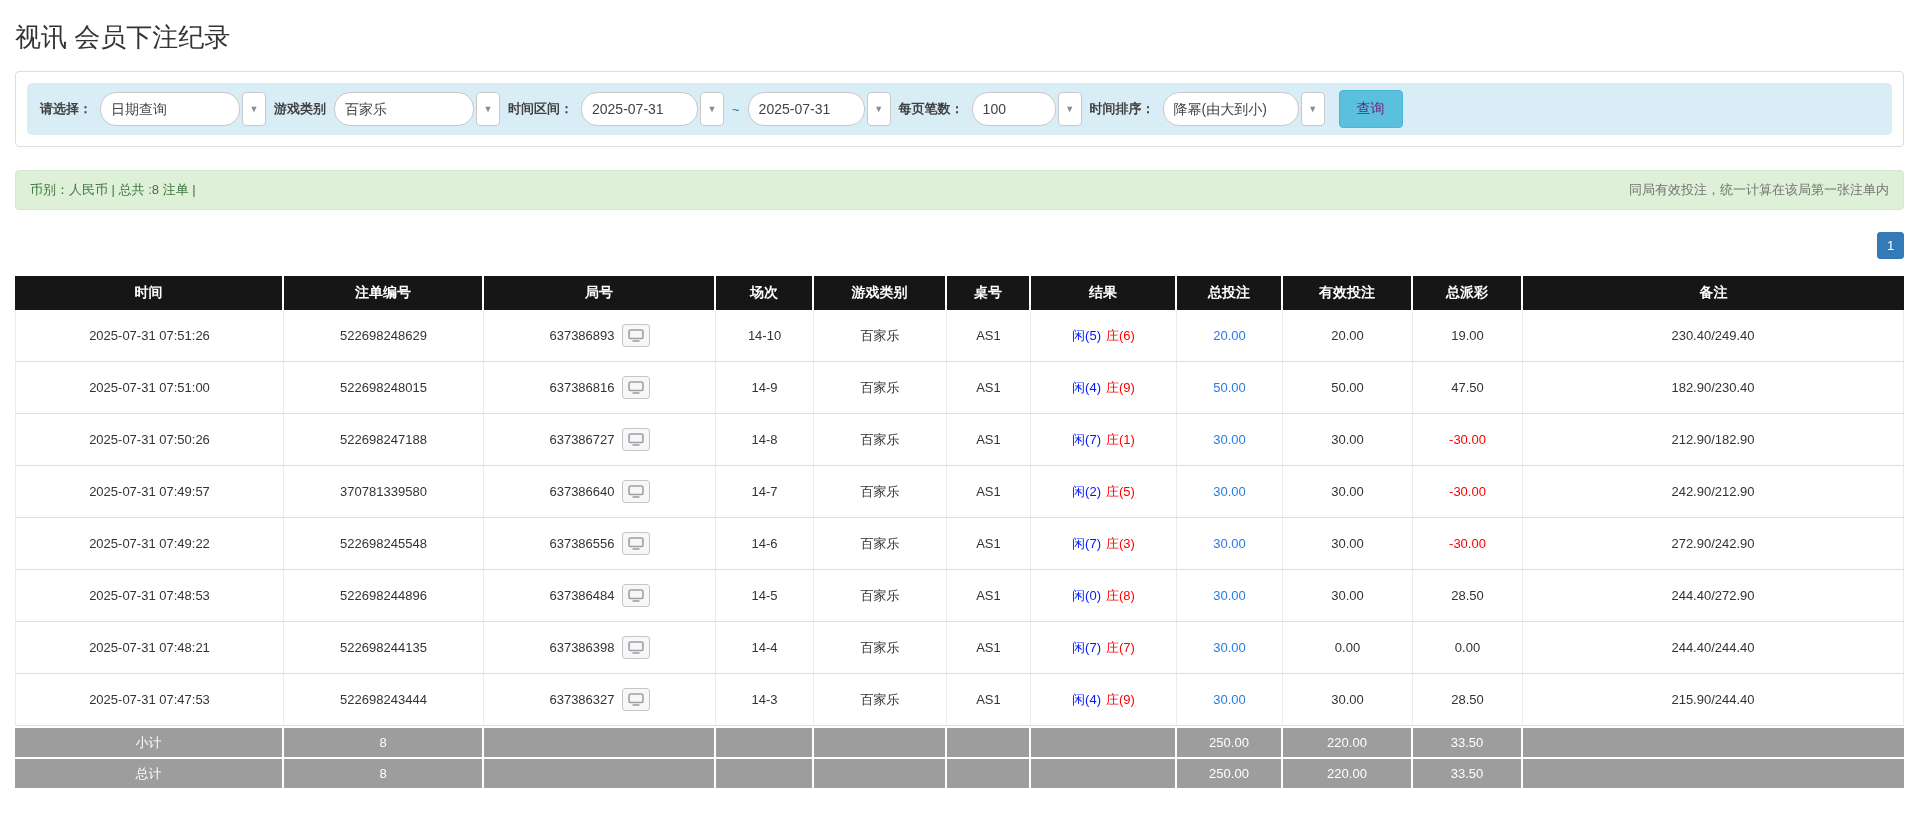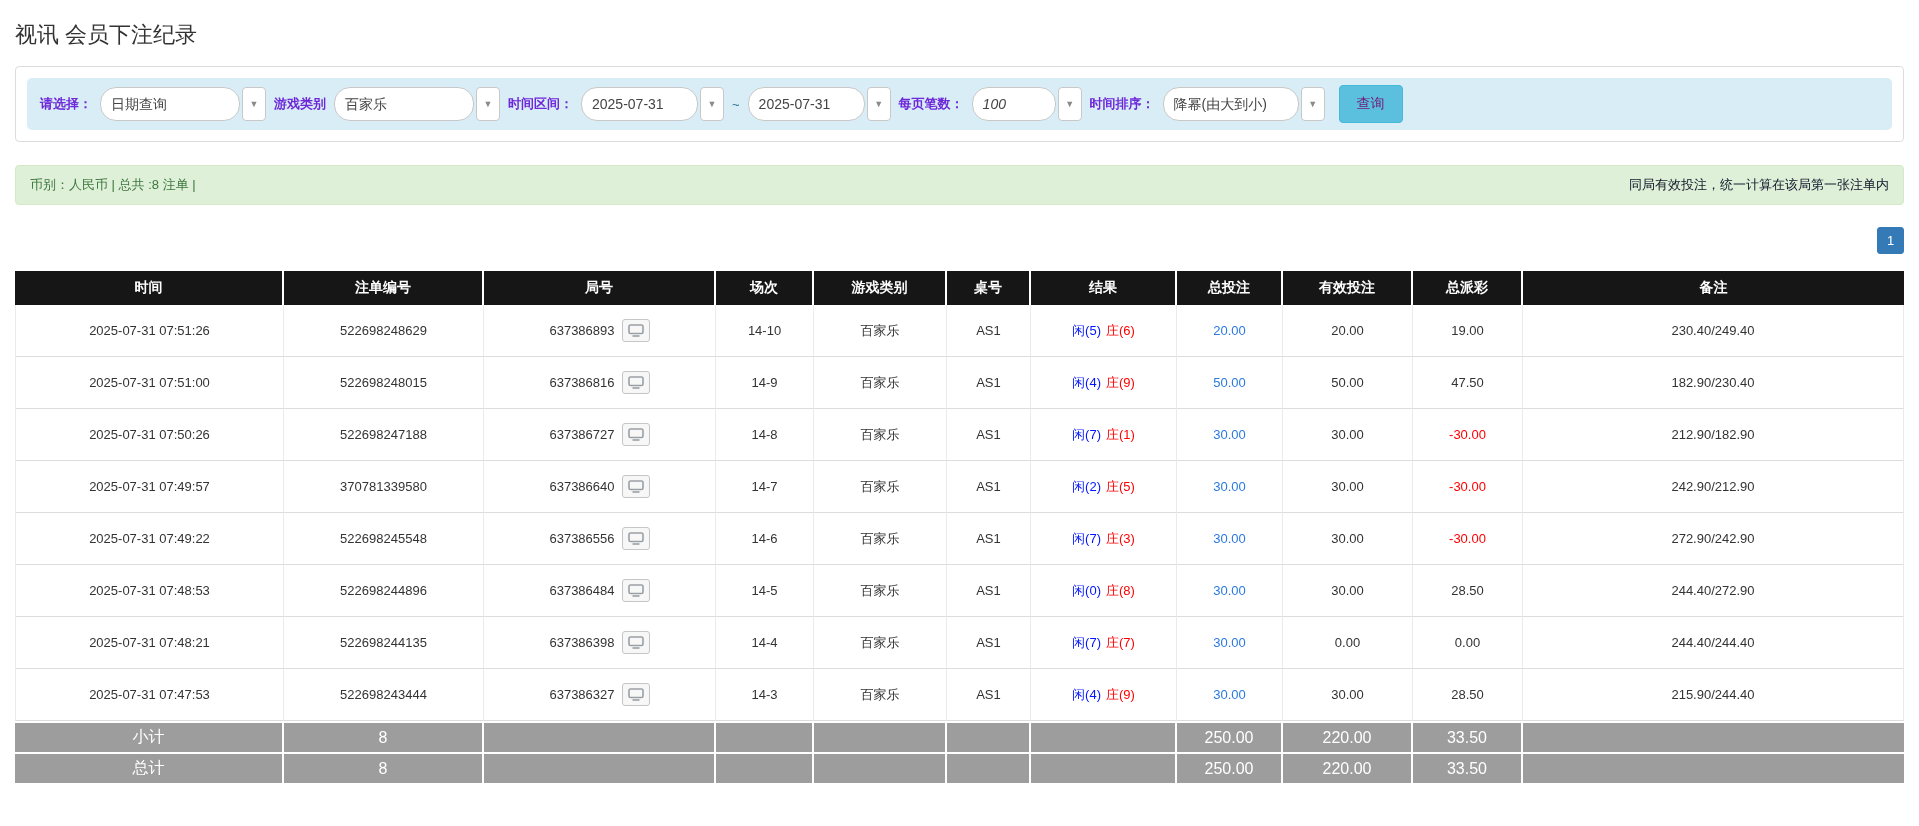--- a/index.html
+++ b/index.html
@@ -1,51 +1,51 @@
 <!DOCTYPE html>
 <html><head>
 <meta charset="utf-8">
 <style>
   * { box-sizing: border-box; }
   body { margin:0; background:#fff; color:#333; font-family:"Liberation Sans","DejaVu Sans",sans-serif; }
   .page { width:1919px; height:826px; padding:10px 15px; overflow:hidden; }
 
-  .page-title { font-size:22px; font-weight:400; color:#333; margin:10px 0 16px 0; }
+  .page-title { font-size:26px; font-weight:400; color:#333; margin:10px 0 16px 0; }
 
   
   .panel { border:1px solid #ddd; border-radius:4px; padding:11px; margin-bottom:23px; }
   .filter-bar { background:#d9edf7; border-radius:5px; height:52px; display:flex; align-items:center; padding:0 13px; gap:8px; }
-  .flabel { color:#6d28d9; font-weight:bold; font-size:13px; white-space:nowrap; }
+  .flabel { color:#404040; font-weight:bold; font-size:13px; white-space:nowrap; }
   .combo { display:flex; gap:2px; align-items:center; }
   .combo-input { background:#fff; border:1px solid #c8c8c8; border-radius:16px; height:34px; line-height:32px; padding:0 10px; font-size:14px; color:#444; overflow:hidden; white-space:nowrap; }
   .combo-arrow { width:24px; height:34px; background:#fff; border:1px solid #c8c8c8; border-radius:4px; display:flex; align-items:center; justify-content:center; color:#8a8a8a; font-size:9px; cursor:pointer; }
   .w-qt  { width:140px; }
   .w-game{ width:140px; }
   .w-date{ width:117px; }
-  .w-size{ width:84px;font-style:italic;  }
+  .w-size{ width:84px;  }
   .w-sort{ width:136px; }
   .tilde { color:#31708f; font-size:13px; }
   .btn-search { background:#5bc0de; border:1px solid #46b8da; color:#701a75; font-size:14px; height:38px; padding:0 17px; border-radius:4px; margin-left:6px; cursor:pointer; }
 
   
   .alert-success { background:#dff0d8; border:1px solid #d6e9c6; border-radius:4px; height:40px; display:flex; align-items:center; justify-content:space-between; padding:0 14px; font-size:13px; color:#3c763d; margin-bottom:22px; }
-  .notice { color:#0f172a; }
+  .notice { color:#737373; }
 
   
   .pagination { display:flex; justify-content:flex-end; margin-bottom:17px; }
   .page-btn { width:27px; height:27px; background:#337ab7; border:1px solid #337ab7; border-radius:3px; color:#fff; font-size:13px; cursor:pointer; }
 
   
   table { width:100%; border-collapse:separate; border-spacing:0; table-layout:fixed; font-size:13px; }
   thead th { background:#161616; color:#fff; font-weight:bold; font-size:14px; height:34px; text-align:center; border-right:2px solid #fff; }
   thead th:last-child { border-right:none; }
   tbody td { background:#fff; height:52px; text-align:center; border-bottom:1px solid #ddd; border-right:1px solid #ebebeb; color:#333; }
   tbody td:first-child { border-left:1px solid #ebebeb; }
   tbody td:last-child { border-right:1px solid #ebebeb; }
-  tfoot td { background:#9d9d9d; color:#fff; height:31px; text-align:center; border-right:2px solid #fff; border-top:2px solid #fff; font-size:16px; }
+  tfoot td { background:#9d9d9d; color:#fff; height:31px; text-align:center; border-right:2px solid #fff; border-top:2px solid #fff; font-size:13px; }
   tfoot td:last-child { border-right:none; }
 
   .player { color:#0016ff; margin-right:5px; }
   .banker { color:#ff0000; }
   .bet-link { color:#2a7ae0; text-decoration:none; cursor:pointer; }
   .neg { color:#ff0000; }
 
   .round-wrap { display:inline-flex; align-items:center; }
   .icon-btn { display:inline-flex; width:28px; height:23px; border:1px solid #c6c6c6; border-radius:3px; background:#f7f7f7; align-items:center; justify-content:center; margin-left:7px; cursor:pointer; }
 </style>

